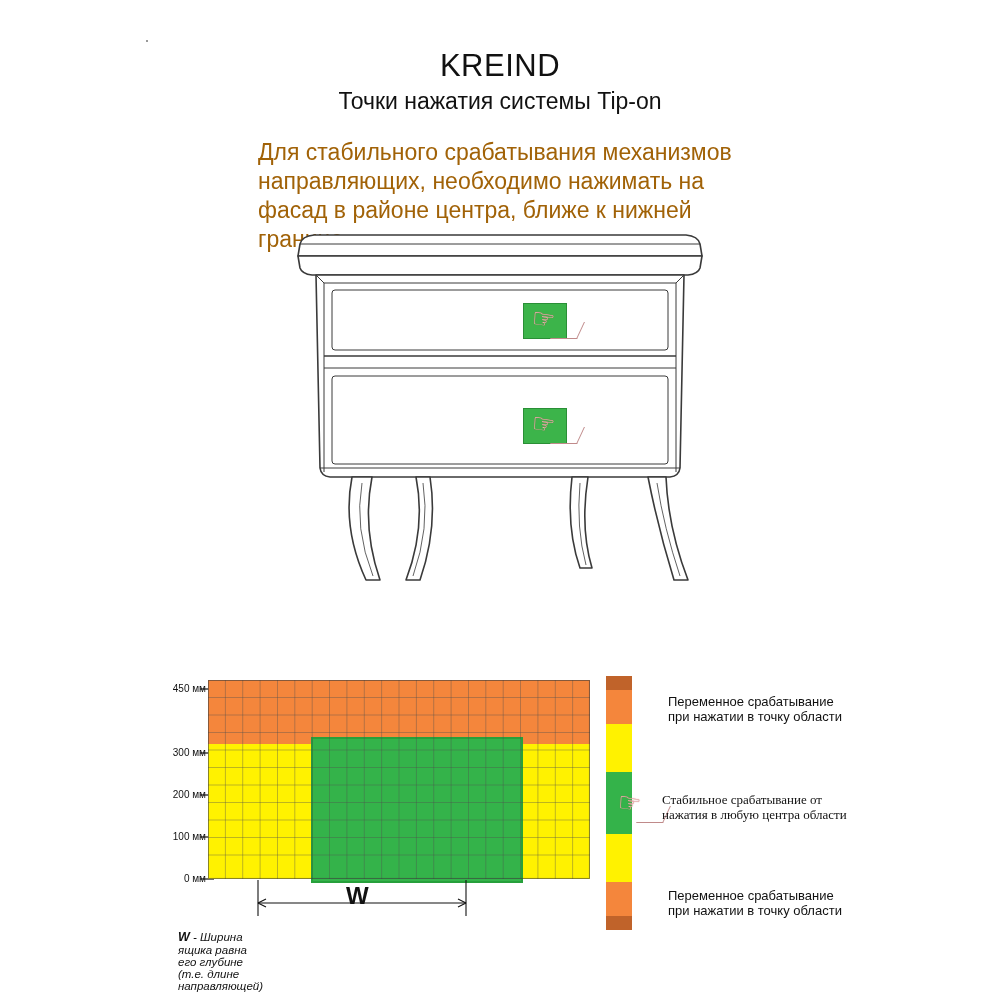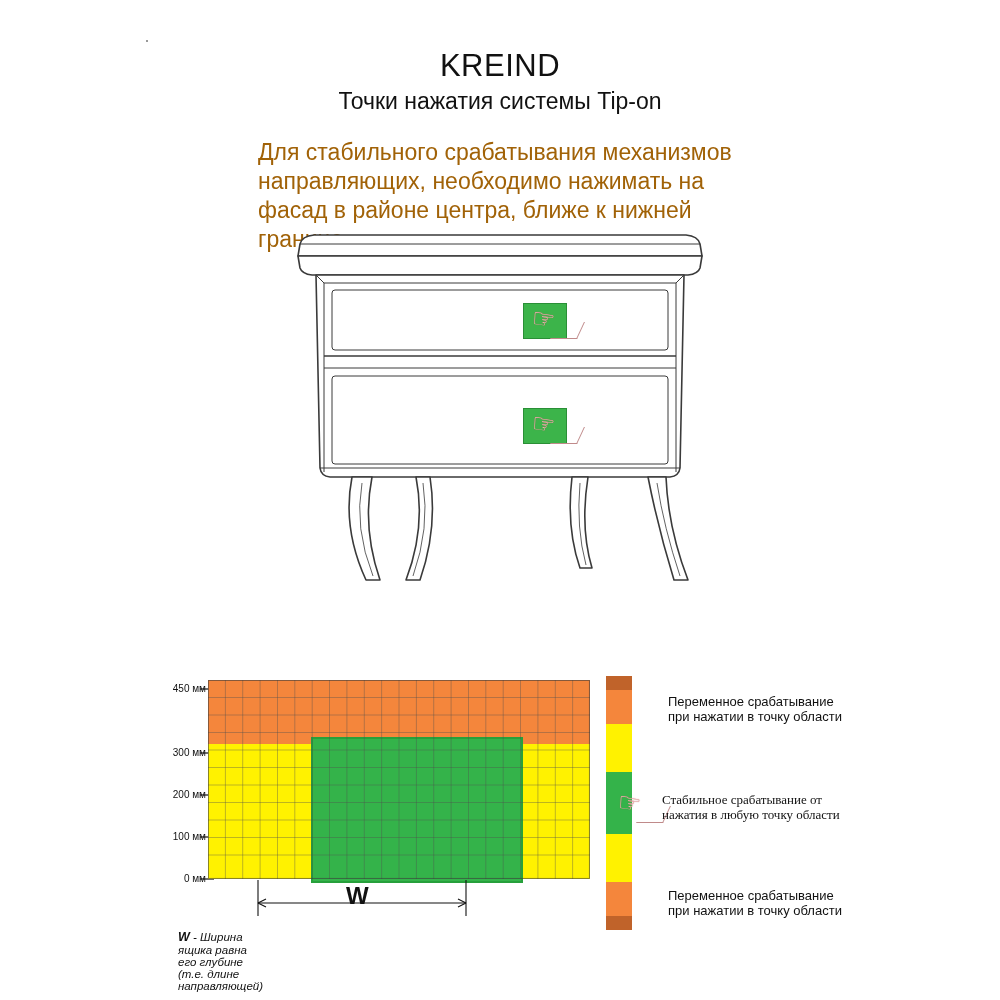--- a/index.html
+++ b/index.html
@@ -235,21 +235,21 @@
       <span class="tail"></span>
     </div>
 
     <div class="legend-text" style="left:62px;top:18px;">
       <div>Переменное срабатывание</div>
       <div>при нажатии в точку области</div>
     </div>
 
     <div class="legend-text" style="left:56px;top:116px;font-family:Liberation Serif, serif;">
       <div>Стабильное срабатывание от</div>
-      <div>нажатия в любую точку области</div>
+      <div>нажатия в любую центра области</div>
     </div>
 
     <div class="legend-text" style="left:62px;top:212px;">
       <div>Переменное срабатывание</div>
       <div>при нажатии в точку области</div>
     </div>
   </div>
 
 </div>
 

